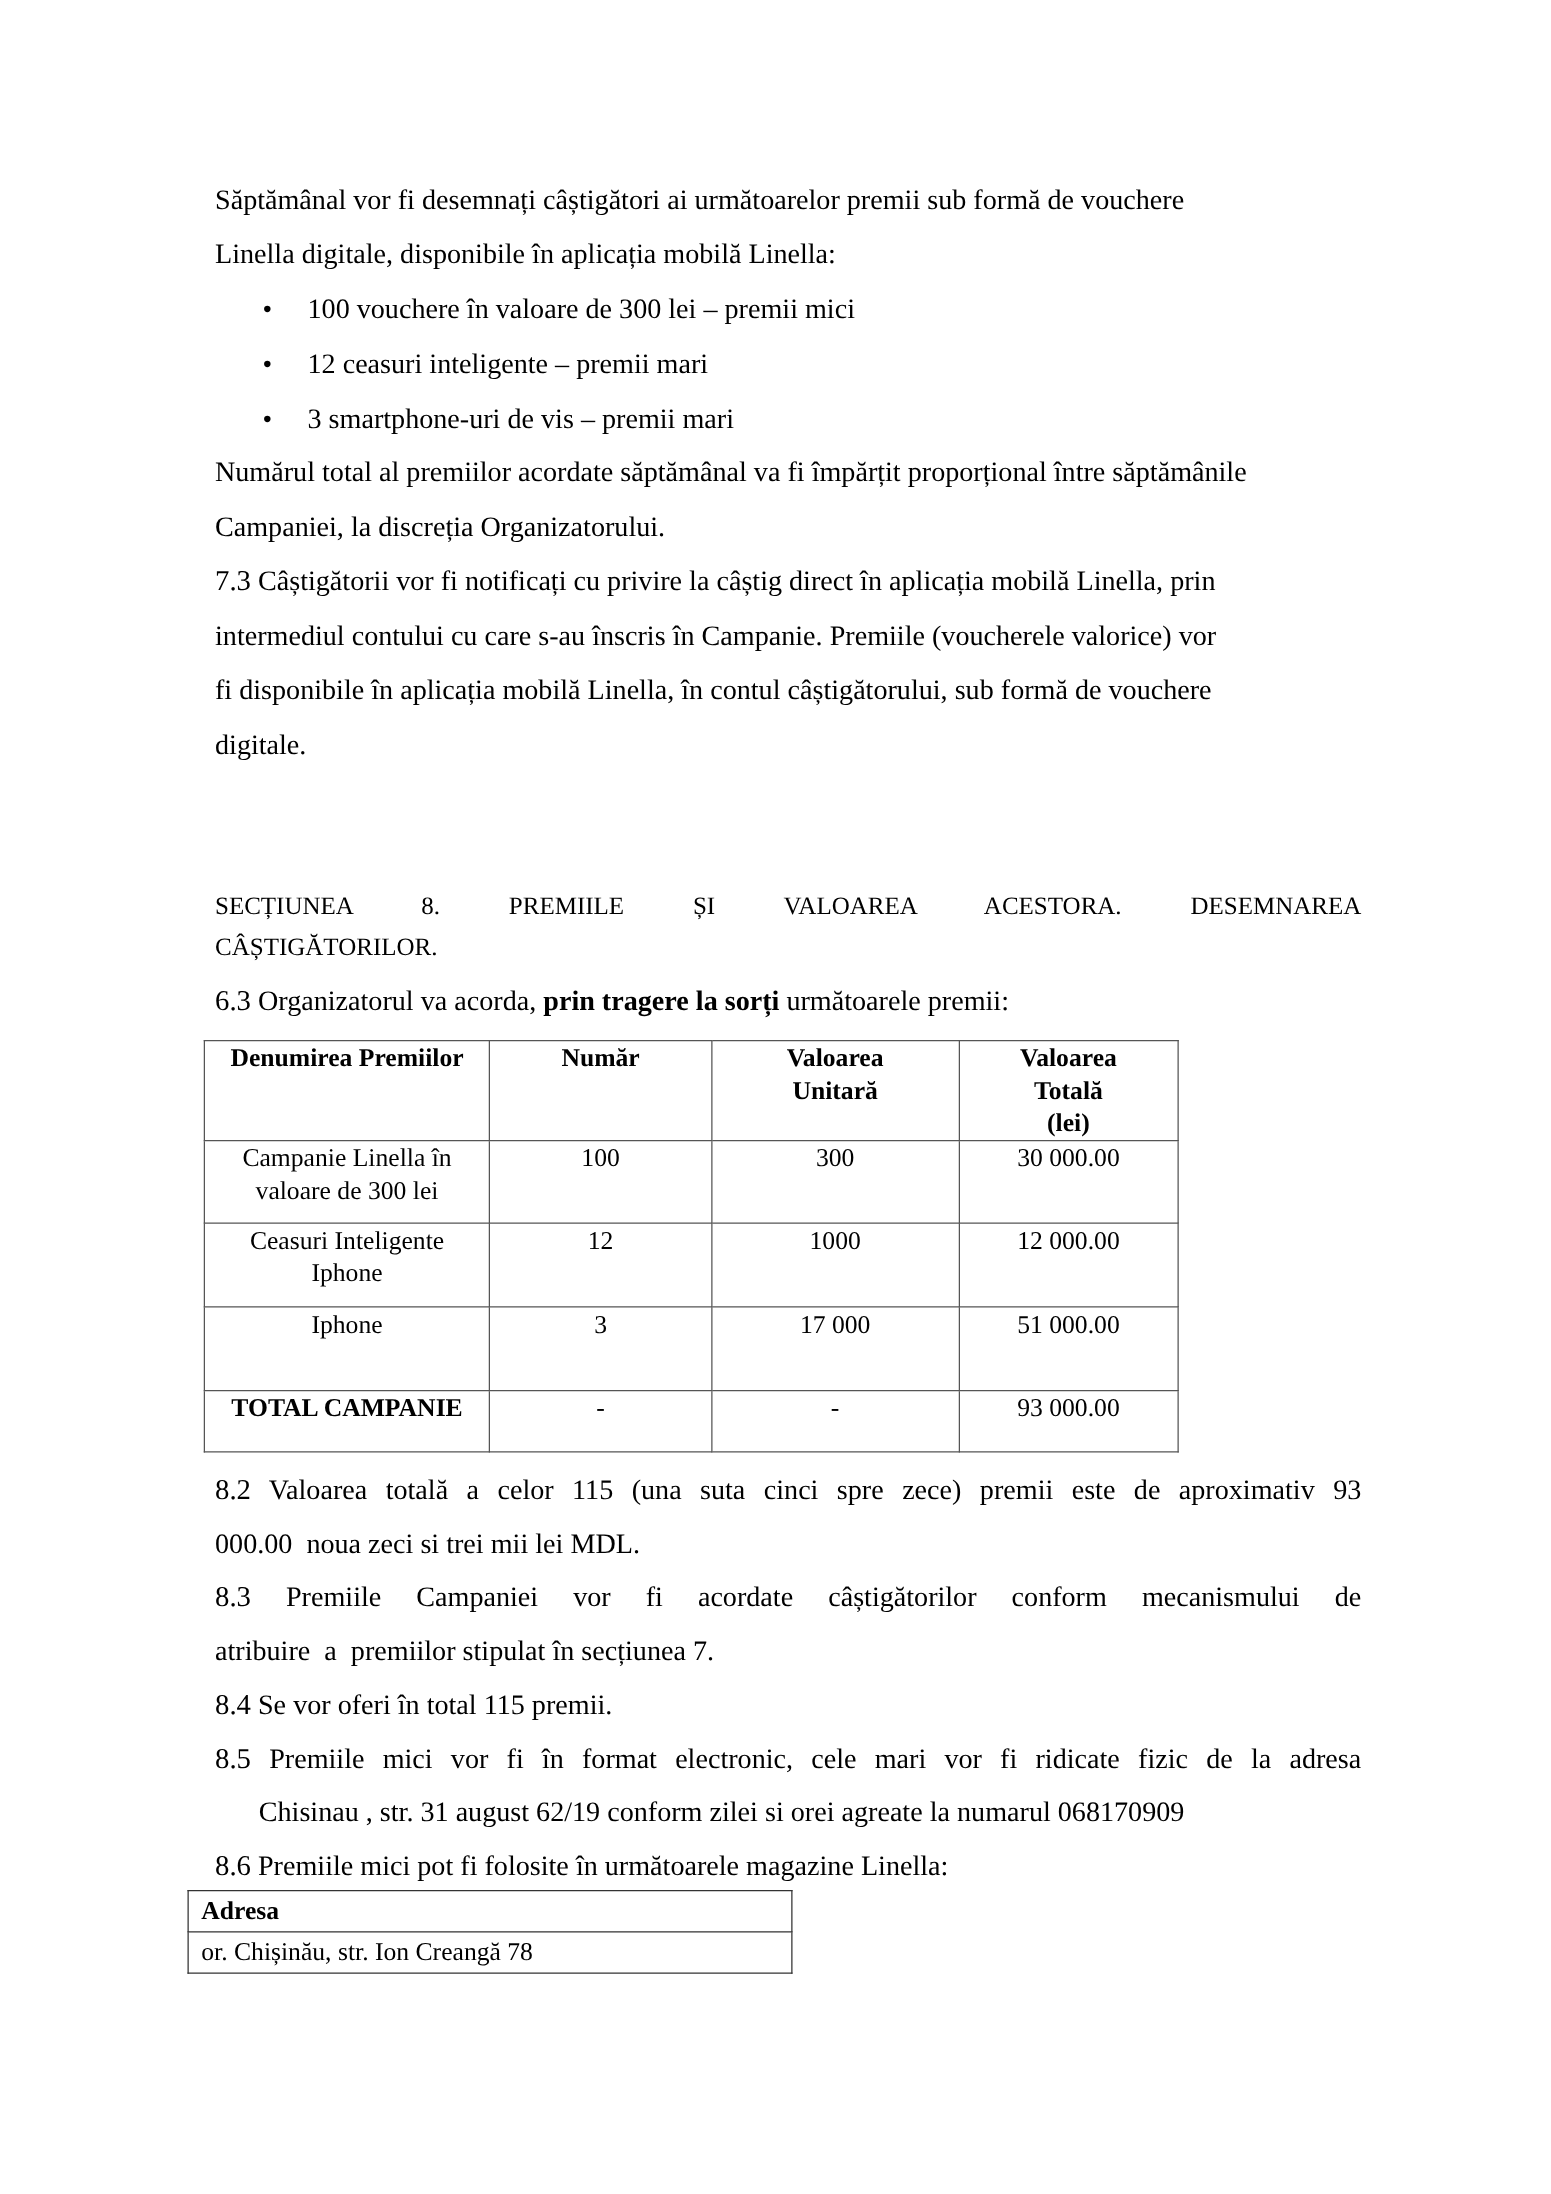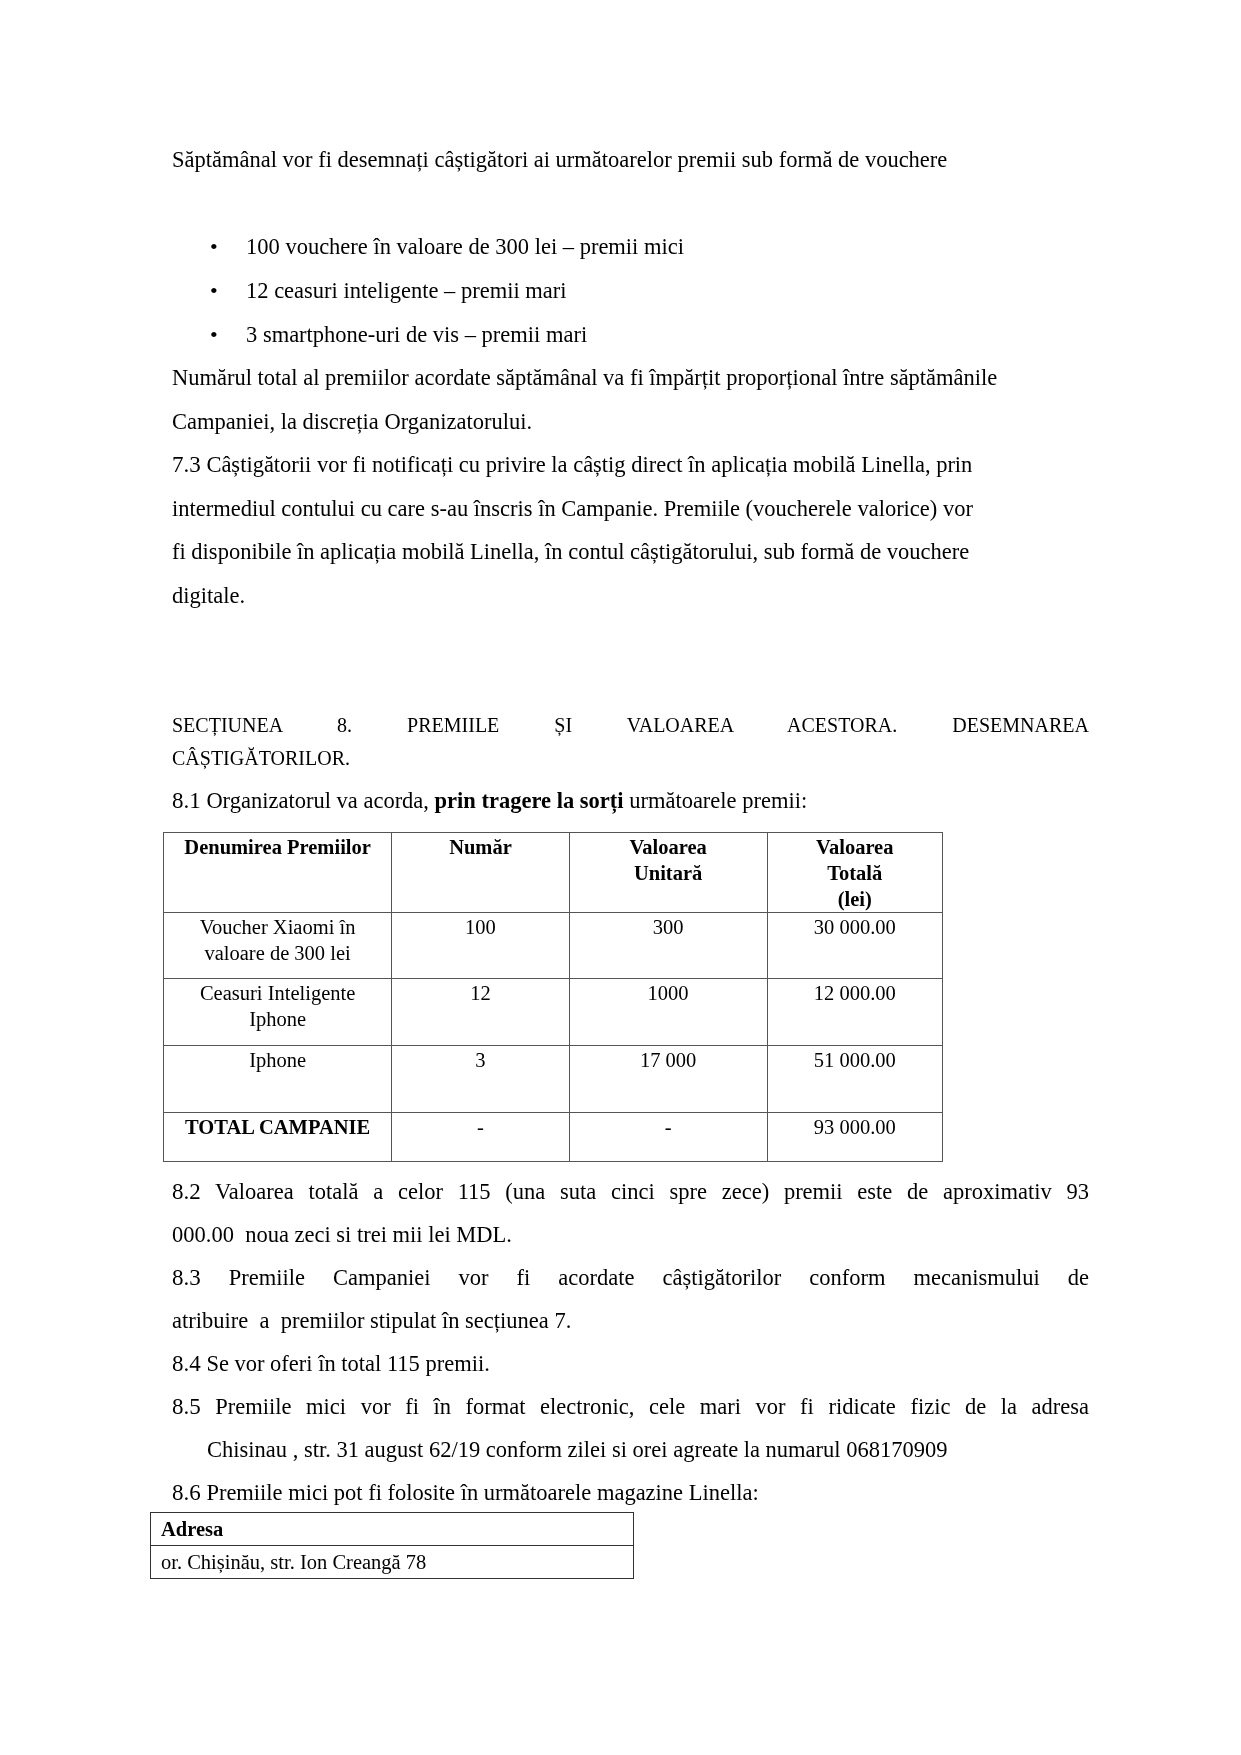--- a/index.html
+++ b/index.html
@@ -35,20 +35,21 @@
     }
     table.addr td, table.addr th { border: 1.5px solid #333; text-align: left; padding: 2px 10px; height: 28px; }
     table.addr th { font-weight: bold; }
   </style>
 </head>
 <body>
 
 <div class="page">
 
   <div class="line" style="top:147px;">Săptămânal vor fi desemnați câștigători ai următoarelor premii sub formă de vouchere</div>
+  <div class="line" style="top:190px;">Linella digitale, disponibile în aplicația mobilă Linella:</div>
 
   <div class="bullet-item" style="top:234px;">
     <span class="bullet-dot">•</span><span>100 vouchere în valoare de 300 lei – premii mici</span>
   </div>
   <div class="bullet-item" style="top:278px;">
     <span class="bullet-dot">•</span><span>12 ceasuri inteligente – premii mari</span>
   </div>
   <div class="bullet-item" style="top:322px;">
     <span class="bullet-dot">•</span><span>3 smartphone-uri de vis – premii mari</span>
   </div>
@@ -60,41 +61,41 @@
     <span class="num">7.3</span>&nbsp;<span>Câștigătorii vor fi notificați cu privire la câștig direct în aplicația mobilă Linella, prin</span>
   </div>
   <div class="line" style="top:496px;">intermediul contului cu care s-au înscris în Campanie. Premiile (voucherele valorice) vor</div>
   <div class="line" style="top:539px;">fi disponibile în aplicația mobilă Linella, în contul câștigătorului, sub formă de vouchere</div>
   <div class="line" style="top:583px;">digitale.</div>
 
   <div class="p just heading" style="top:704px;">SECȚIUNEA 8. PREMIILE ȘI VALOAREA ACESTORA. DESEMNAREA</div>
   <div class="line heading" style="top:747px;">CÂȘTIGĂTORILOR.</div>
 
   <div class="line" style="top:788px;">
-    <span class="num">8.1</span><span style="white-space:pre"> Organizatorul va acorda, </span><span class="bold">prin tragere la sorți</span><span style="white-space:pre"> următoarele premii:</span>
+    <span class="num">6.3</span><span style="white-space:pre"> Organizatorul va acorda, </span><span class="bold">prin tragere la sorți</span><span style="white-space:pre"> următoarele premii:</span>
   </div>
 
   <table class="prizes">
     <tbody>
         <tr class="hrow">
       <th class="c1">Denumirea Premiilor</th>
       <th class="c2">Număr</th>
       <th class="c3">
         <div>Valoarea</div>
         <div>Unitară</div>
       </th>
       <th class="c4">
         <div>Valoarea</div>
         <div>Totală</div>
         <div>(lei)</div>
       </th>
     </tr>
     <tr class="r1">
       <td>
-        <div>Voucher Xiaomi în</div>
+        <div>Campanie Linella în</div>
         <div>valoare de 300 lei</div>
       </td>
       <td>100</td>
       <td>300</td>
       <td>30 000.00</td>
     </tr>
     <tr class="r2">
       <td>
         <div>Ceasuri Inteligente</div>
         <div>Iphone</div>

